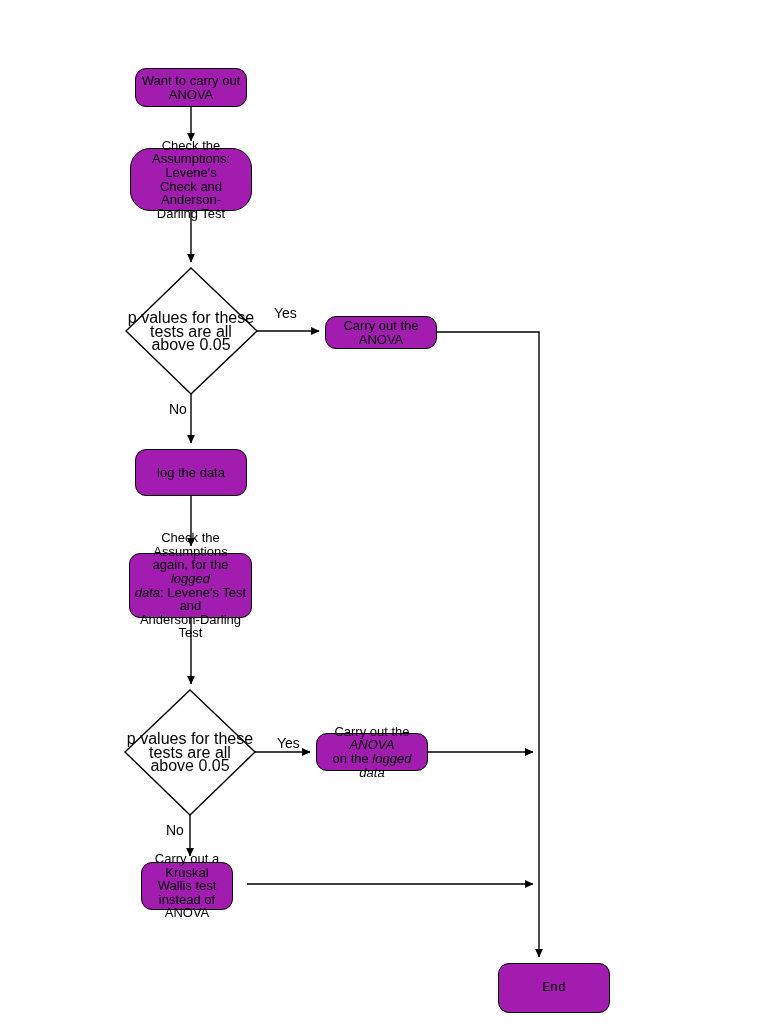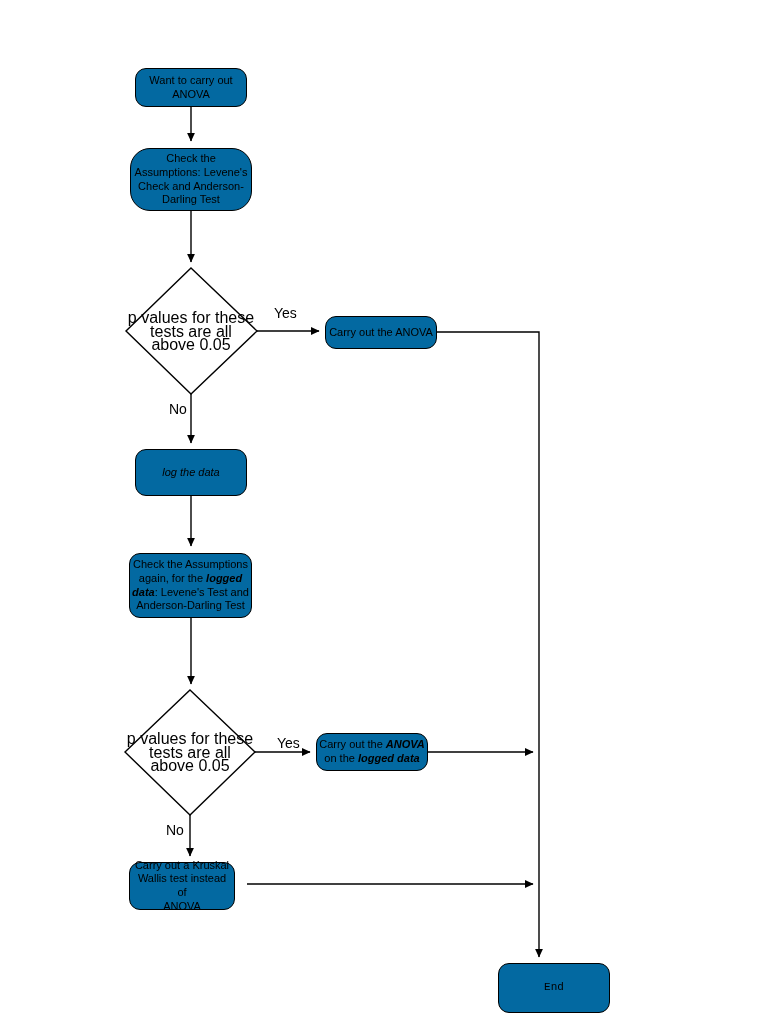--- a/index.html
+++ b/index.html
@@ -22,23 +22,23 @@
     height: 1024px;
   }
   .node {
     position: absolute;
     box-sizing: border-box;
     display: flex;
     align-items: center;
     justify-content: center;
     text-align: center;
     color: #000000;
-    font-size: 11px;
+    font-size: 13px;
     line-height: 13.6px;
-    background: #0369a1;
+    background: #a21caf;
   }
   .node.rect {
     border: 1.3px solid #000000;
     border-radius: 11px;
   }
   .node .txt {
     padding: 0 2px;
     white-space: normal;
   }
   .diamond-label {
@@ -56,21 +56,21 @@
     white-space: nowrap;
   }
   svg.wires {
     position: absolute;
     left: 0;
     top: 0;
     width: 768px;
     height: 1024px;
     pointer-events: none;
   }
-  i.em { font-style: italic; font-weight: bold; }
+  i.em { font-style: italic; }
 </style>
 </head>
 <body>
 
 <div id="canvas">
 
   <svg class="wires" xmlns="http://www.w3.org/2000/svg">
     <defs>
       <marker id="arrow" markerWidth="9" markerHeight="9" refX="8" refY="4.5" orient="auto" markerUnits="userSpaceOnUse">
         <path d="M0,0.6 L8.6,4.5 L0,8.4 z" fill="#000000"></path>
@@ -127,21 +127,21 @@
   </div>
 
   <div class="edge-label" style="left:274px; top:307px;">Yes</div>
 
   <div class="edge-label" style="left:169px; top:403px;">No</div>
 
   <div class="node rect" style="left:325px; top:316px; width:112px; height:33px;">
     <div class="txt">Carry out the ANOVA</div>
   </div>
 
-  <div class="node rect" style="left:135px; top:449px; width:112px; height:47px;font-style:italic;">
+  <div class="node rect" style="left:135px; top:449px; width:112px; height:47px;">
     <div class="txt">log the data</div>
   </div>
 
   <div class="node rect" style="left:129px; top:553px; width:123px; height:65px;">
     <div class="txt">
       <span>Check the Assumptions</span><br>
       <span>again, for the </span><i class="em">logged</i><br>
       <i class="em">data</i><span>: Levene's Test and</span><br>
       <span>Anderson-Darling Test</span>
     </div>
@@ -157,21 +157,21 @@
 
   <div class="edge-label" style="left:166px; top:824px;">No</div>
 
   <div class="node rect" style="left:316px; top:733px; width:112px; height:38px;">
     <div class="txt">
       <span>Carry out the </span><i class="em">ANOVA</i><br>
       <span>on the </span><i class="em">logged data</i>
     </div>
   </div>
 
-  <div class="node rect" style="left:129px; top:862px; width:106px; height:48px;">
+  <div class="node rect" style="left:141px; top:862px; width:92px; height:48px;">
     <div class="txt">
       <span>Carry out a Kruskal</span><br>
       <span>Wallis test instead of</span><br>
       <span>ANOVA</span>
     </div>
   </div>
 
   <div class="node rect" style="left:498px; top:963px; width:112px; height:50px;font-family:Liberation Mono, monospace;">
     <div class="txt">End</div>
   </div>

